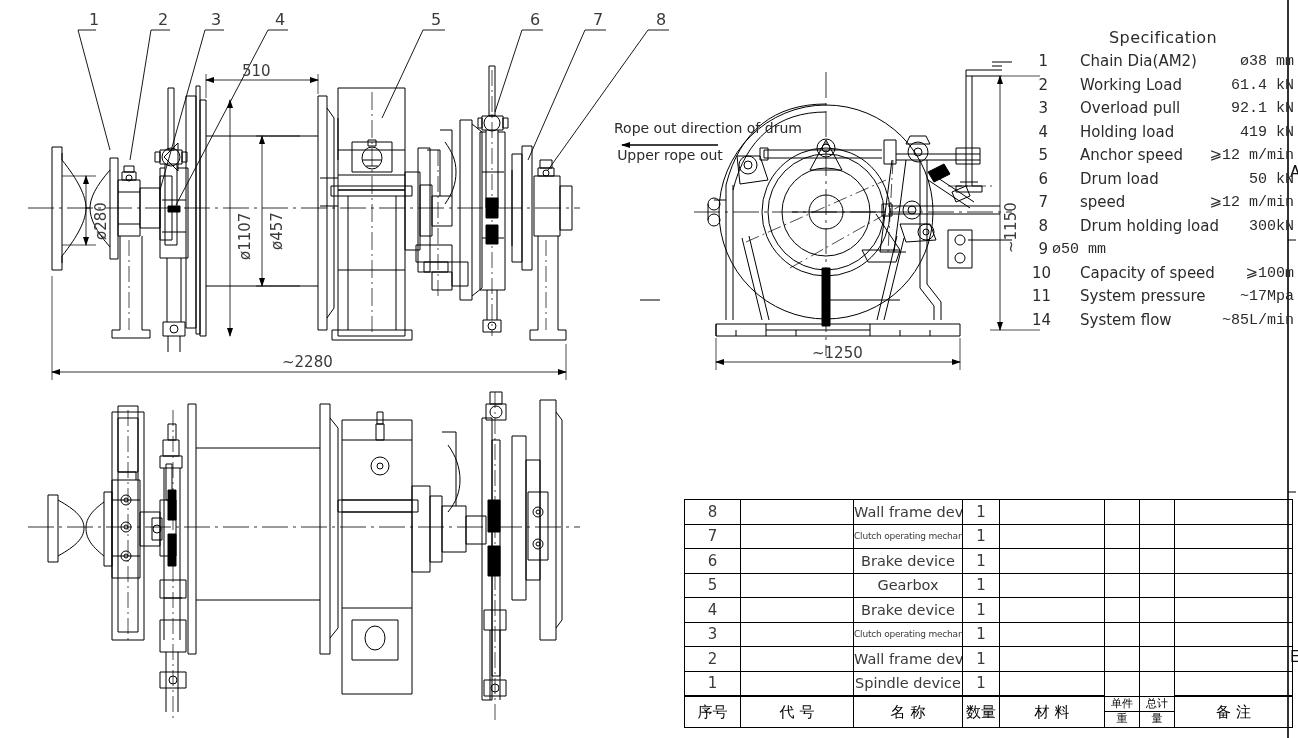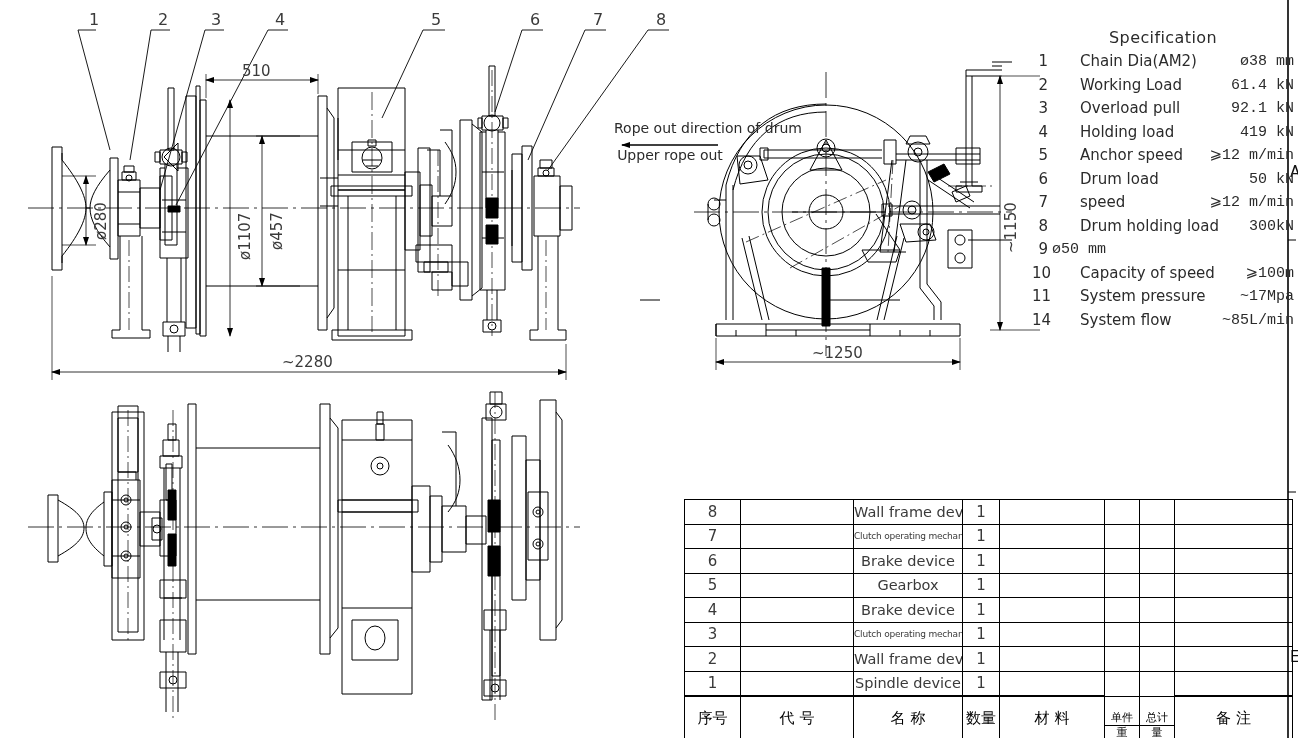--- a/index.html
+++ b/index.html
@@ -34,21 +34,21 @@
   #parts .c-rem{width:117px;}
   #parts .nm{font-size:14.5px;}
   #parts .nm.small{font-size:9px;letter-spacing:-.2px;}
   #parts tr.hdr td{height:30px;font-size:15px;font-weight:400;color:#000000;
                    border-width:1px;}
   #parts tr.hdr td.c-no,#parts tr.hdr td.c-code,#parts tr.hdr td.c-name,
   #parts tr.hdr td.c-qty,#parts tr.hdr td.c-mat,#parts tr.hdr td.c-rem{
       border-top:2px solid #000;}
   #parts .hdr-split{display:flex;flex-direction:column;height:100%;}
   #parts .hdr-split span{display:block;line-height:14px;font-size:11px;}
-  #parts .hdr-split .top{border-bottom:1px solid #000;padding-top:14px;}
+  #parts .hdr-split .top{border-bottom:1px solid #000;padding-top:0;}
 
   
   .dimtxt{font-size:15px;color:#3a3a3a;font-family:"DejaVu Sans",sans-serif;
           white-space:nowrap;}
   .balloon{font-size:16px;color:#3a3a3a;}
   .notetxt{font-size:14px;color:#2b2b2b;white-space:nowrap;}
   .rot90{transform-origin:0 0;transform:rotate(-90deg);}
   .zone{font-size:15px;color:#111;}
 </style>
 </head>

